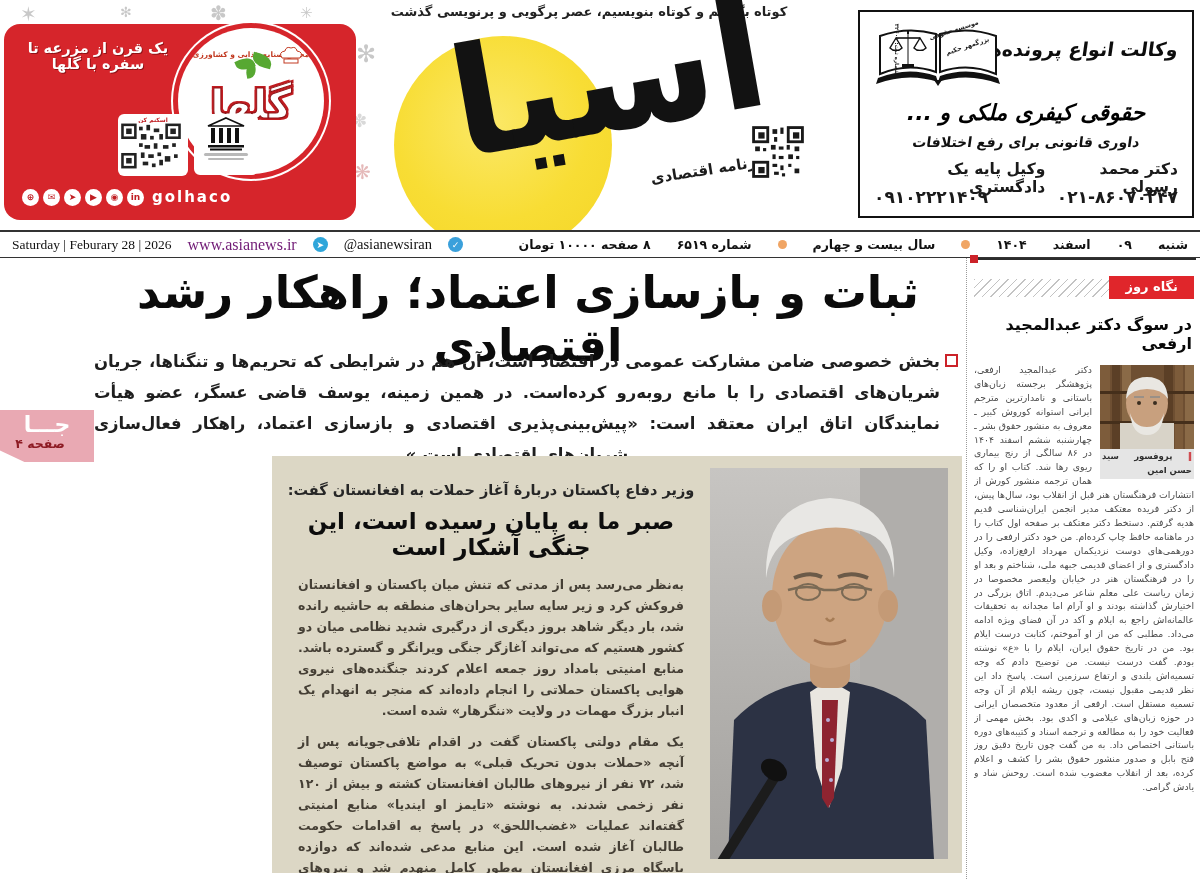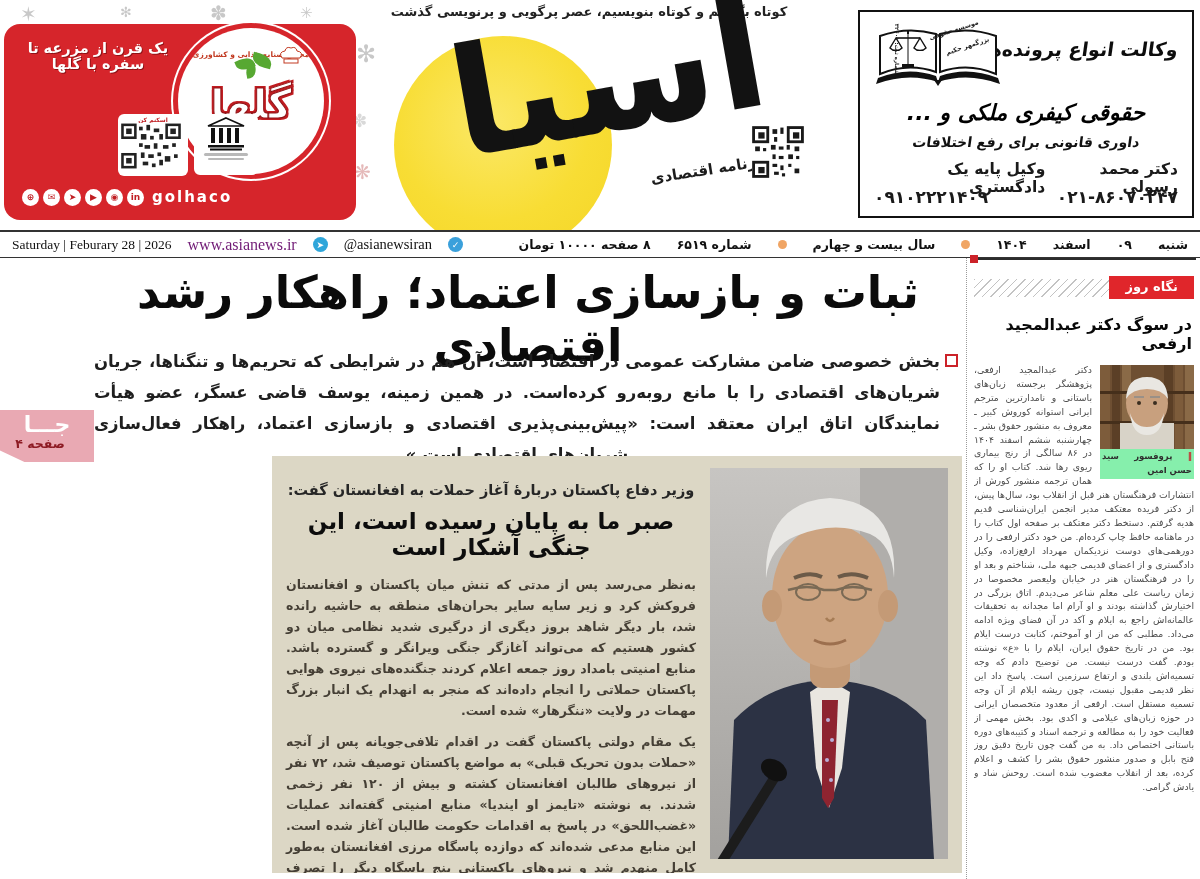--- a/index.html
+++ b/index.html
@@ -90,41 +90,41 @@
     font-size:22px;font-weight:bold;direction:rtl;line-height:26px;}
   #page4-label{position:absolute;top:26px;left:0;right:14px;text-align:center;color:#8d1b24;
     font-size:12.5px;font-weight:bold;direction:rtl;}
 
   
   #pak-card{position:absolute;left:272px;top:198px;width:690px;height:417px;background:#dcd7c5;
     box-sizing:border-box;padding:12px 14px;display:flex;flex-direction:row;gap:14px;overflow:hidden;}
   #pak-text{flex:1;direction:rtl;min-width:0;}
   #pak-kicker{text-align:center;font-size:14.5px;font-weight:bold;color:#262626;margin-top:14px;}
   #pak-headline{text-align:center;font-size:23px;font-weight:bold;color:#0d0d0d;margin:10px 0 14px;}
-  .pak-para{font-size:12.5px;line-height:21px;font-weight:bold;color:#453f35;text-align:justify;margin:0 0 10px;}
+  .pak-para{font-size:12.5px;line-height:21px;font-weight:bold;color:#453f35;text-align:justify;margin:0 12px 10px;}
   #pak-photo{width:238px;height:391px;flex:0 0 auto;background:#b5b3b0;}
 
   
   #rail{position:absolute;left:966px;top:258px;width:232px;height:621px;border-left:1px dotted #9a9a9a;
     box-sizing:border-box;padding:0 4px 0 7px;}
   #rail-topline{position:absolute;top:0;left:7px;right:2px;height:2px;background:#2c2c2c;}
   #rail-topline::before{content:"";position:absolute;left:-4px;top:-3px;width:8px;height:8px;background:#cc2229;}
   #rail-head{display:flex;direction:rtl;align-items:flex-start;margin-top:18px;}
   #rail-label{background:#e0262b;color:#fff;font-size:13px;font-weight:bold;direction:rtl;
     padding:3px 16px 5px;}
   #rail-hatch{flex:1;height:18px;margin-top:3px;
     background:repeating-linear-gradient(135deg,#c3c3c3 0 1px,transparent 1px 6px);}
   #rail-headline{direction:rtl;text-align:right;font-size:16px;font-weight:bold;color:#090909;
     margin:16px 2px 10px;}
   #rail-bodywrap{direction:rtl;font-size:9.3px;line-height:13.9px;color:#4c4c4c;text-align:justify;
     overflow:hidden;height:520px;}
   #scholar-wrap{float:right;width:94px;margin:2px 0 4px 8px;}
   #scholar-photo{width:94px;height:84px;display:block;}
   #scholar-caption{display:block;direction:rtl;font-size:8.5px;font-weight:bold;color:#2e2e2e;
-    background:#86efac;padding:1px 2px;}
+    background:#e5e5e5;padding:1px 2px;}
   .capmark{color:#cc2229;font-weight:bold;}
   .rail-par{margin:0;}
 
   
   [data-interactable="true"]{cursor:pointer;}
 </style>
 </head>
 <body>
 
 <div id="header" data-interactable="false">

